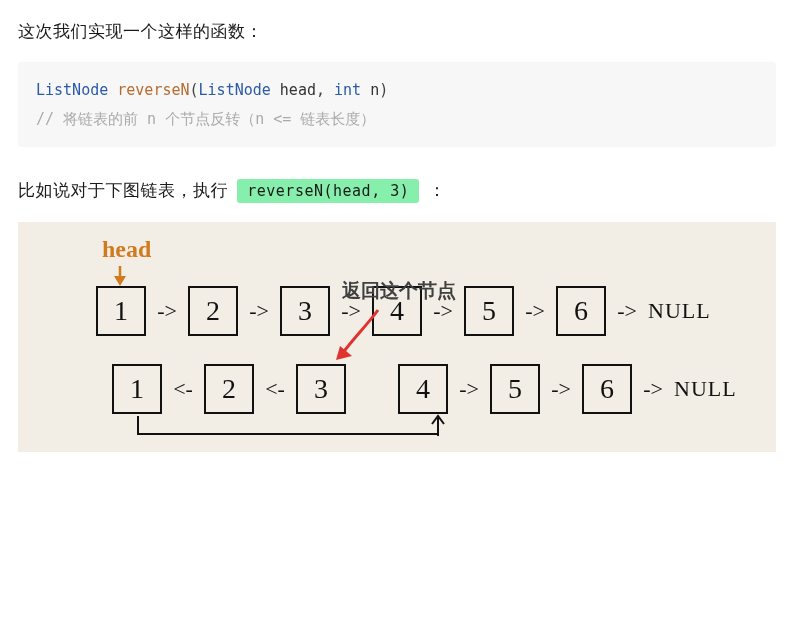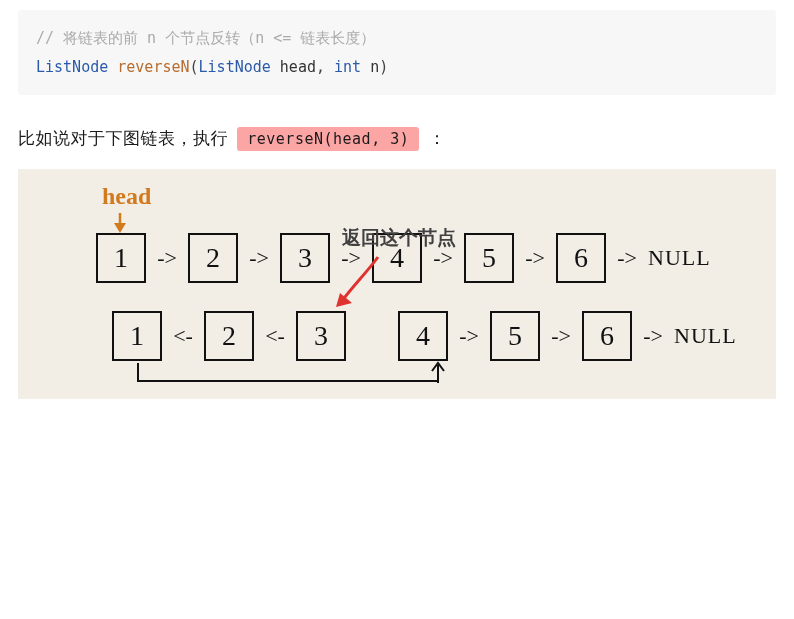--- a/index.html
+++ b/index.html
@@ -21,21 +21,21 @@
     border-radius: 3px;
     color: #333;
     margin-bottom: 28px;
   }
   .codeblock .comment { color: #aaa; }
   .codeblock .kw-type { color: #2b5aa8; }
   .codeblock .fn { color: #b76b2e; }
   .codeblock .punct { color: #444; }
   .codeblock .kw-int { color: #2b5aa8; }
   .inline-code {
-    background: #fca5a5;
+    background: #86efac;
     font-family: ui-monospace, SFMono-Regular, Menlo, Consolas, monospace;
     font-size: 15px;
     padding: 3px 10px;
     border-radius: 3px;
     margin: 0 4px;
   }
   .figure {
     margin-top: 14px;
     background: #f2eee6;
     padding: 18px 16px 4px 16px;
@@ -88,32 +88,33 @@
   .red-arrow { position:absolute; left:300px; top:-60px; }
   .gap3to4 { width: 52px; height:50px; }
   .subrow { position: relative; width: 100%; }
   .bottom-line { margin-left: 80px; margin-top: 2px; }
   .entry-arrow { position:absolute; left: 394px; bottom: -24px; }
 </style>
 </head>
 <body>
 
 <div class="page">
+  <p class="para">这次我们实现一个这样的函数：</p>
 
   <div class="codeblock">
-    <div>
-      <span class="comment">//  将链表的前 n 个节点反转（n &lt;= 链表长度）</span>
-    </div>
     <div>
       <span class="kw-type">ListNode</span>
       <span> </span>
       <span class="fn">reverseN</span><span class="punct">(</span><span class="kw-type">ListNode</span>
       <span> </span><span>head</span><span class="punct">,</span>
       <span> </span><span class="kw-int">int</span>
       <span> </span><span>n</span><span class="punct">)</span>
+    </div>
+    <div>
+      <span class="comment">//  将链表的前 n 个节点反转（n &lt;= 链表长度）</span>
     </div>
   </div>
 
   <p class="para">
     <span>比如说对于下图链表，执行 </span>
     <span class="inline-code">reverseN(head, 3)</span>
     <span> ：</span>
   </p>
 
   <div class="figure">

